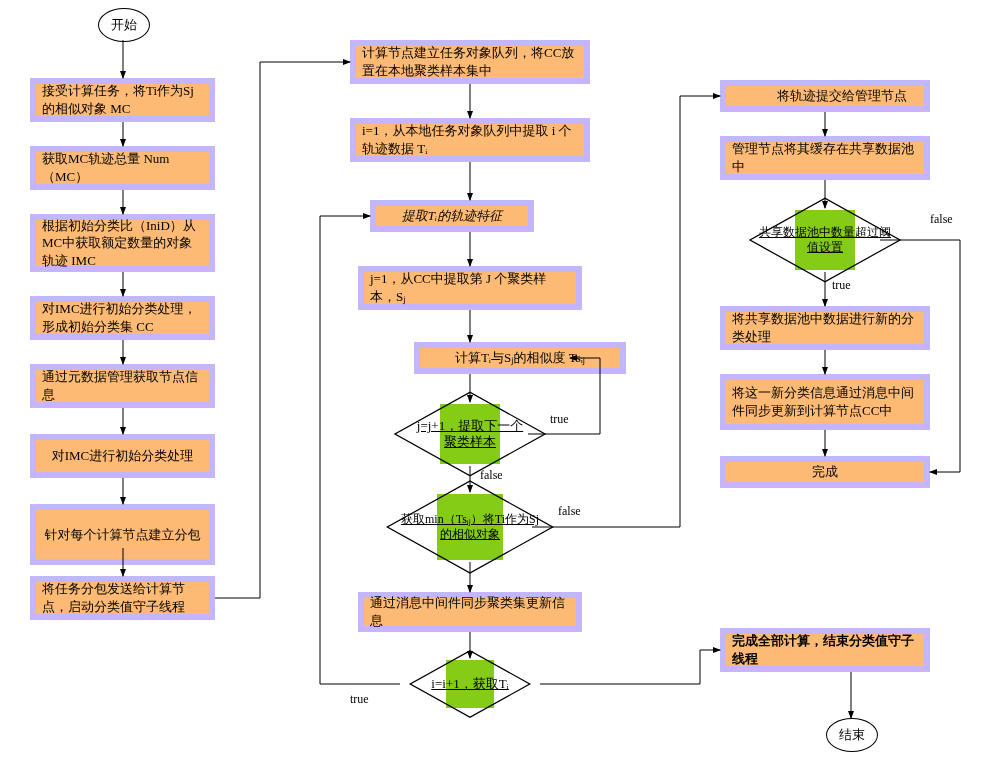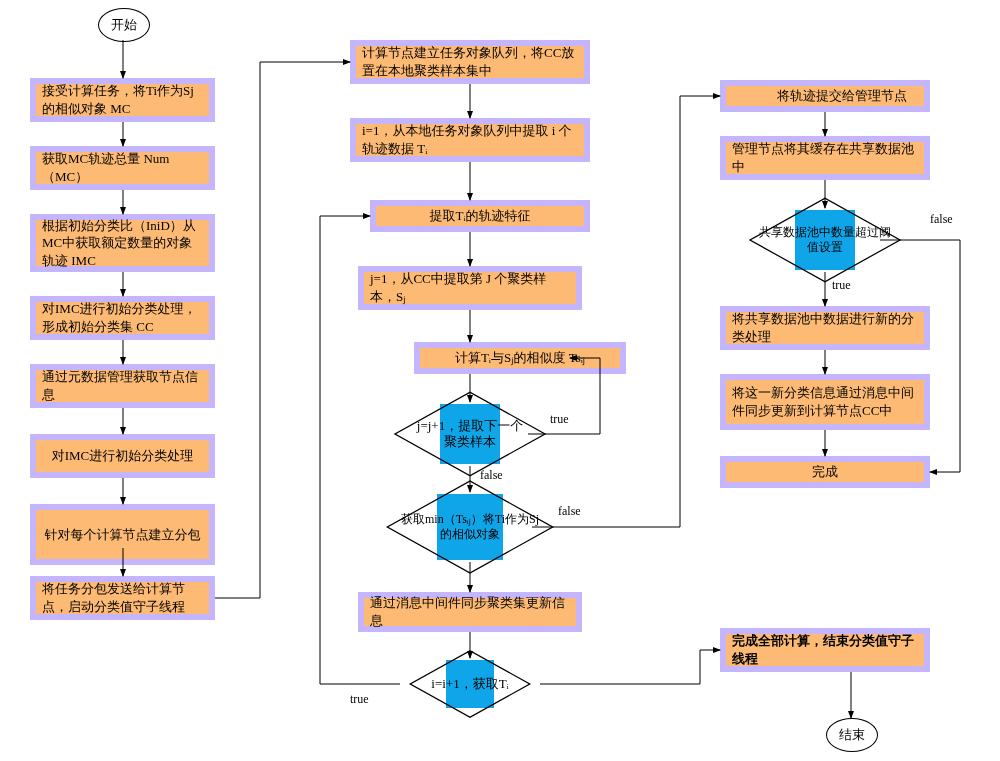--- a/index.html
+++ b/index.html
@@ -30,21 +30,22 @@
     border-radius: 50%;
     width: 50px;
     height: 32px;
     display: flex;
     align-items: center;
     justify-content: center;
     background: #fff;
   }
   .diamond {
     position: absolute;
-    background: #0ea5e9;
+    background: #84cc16;
+    text-decoration: underline;
   }
   .diamond::before {
     content: "";
     position: absolute;
     inset: 0;
     border: 1px solid #000;
     transform: scaleX(1.8) rotate(45deg);
     transform-origin: center;
     z-index: 0;
   }
@@ -108,21 +109,21 @@
 <div class="box" style="left:30px; top:576px; width:185px; height:44px;">
     <span>将任务分包发送给计算节点，启动分类值守子线程</span>
   </div>
 
 <div class="box" style="left:350px; top:40px; width:240px; height:44px;">
     <span>计算节点建立任务对象队列，将CC放置在本地聚类样本集中</span>
   </div>
 <div class="box" style="left:350px; top:118px; width:240px; height:44px;">
     <span>i=1，从本地任务对象队列中提取 i 个轨迹数据 Tᵢ</span>
   </div>
-<div class="box" style="left:370px; top:200px; width:220px; height:32px;">
+<div class="box" style="left:370px; top:200px; width:164px; height:32px;font-style:italic;">
     <span>提取Tᵢ的轨迹特征</span>
   </div>
 <div class="box" style="left:358px; top:266px; width:224px; height:44px;">
     <span>j=1，从CC中提取第 J 个聚类样本，Sⱼ</span>
   </div>
 <div class="box" style="left:370px; top:342px; width:212px; height:32px;margin-left:44px;">
     <span>计算Tᵢ与Sⱼ的相似度 Tsᵢⱼ</span>
   </div>
 
 <div class="diamond" style="left:440px; top:404px; width:60px; height:60px;">

